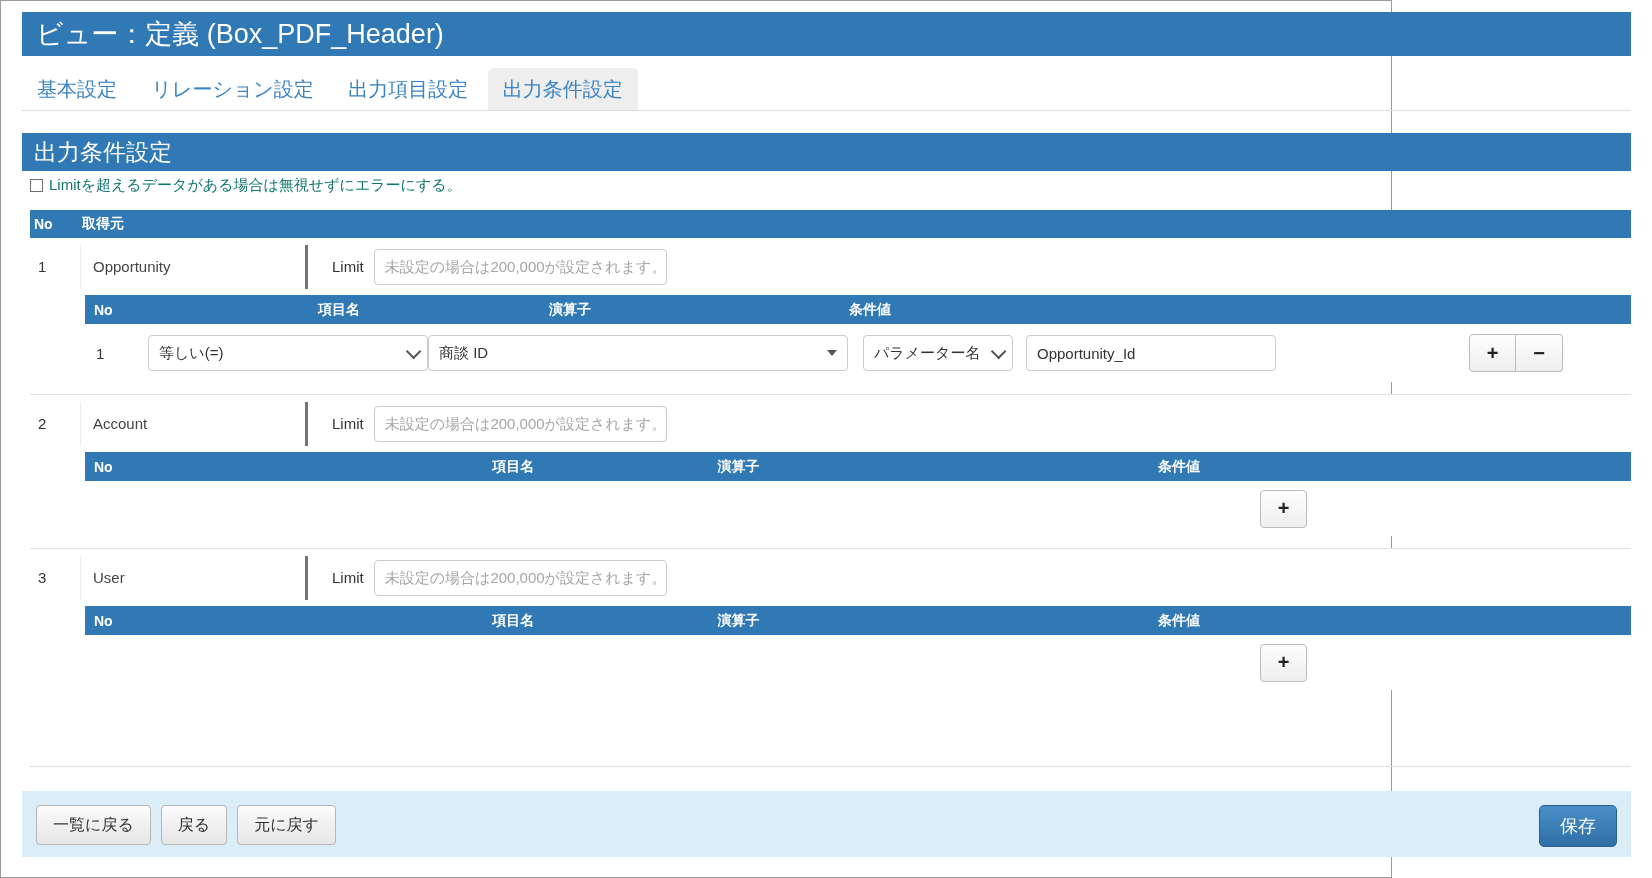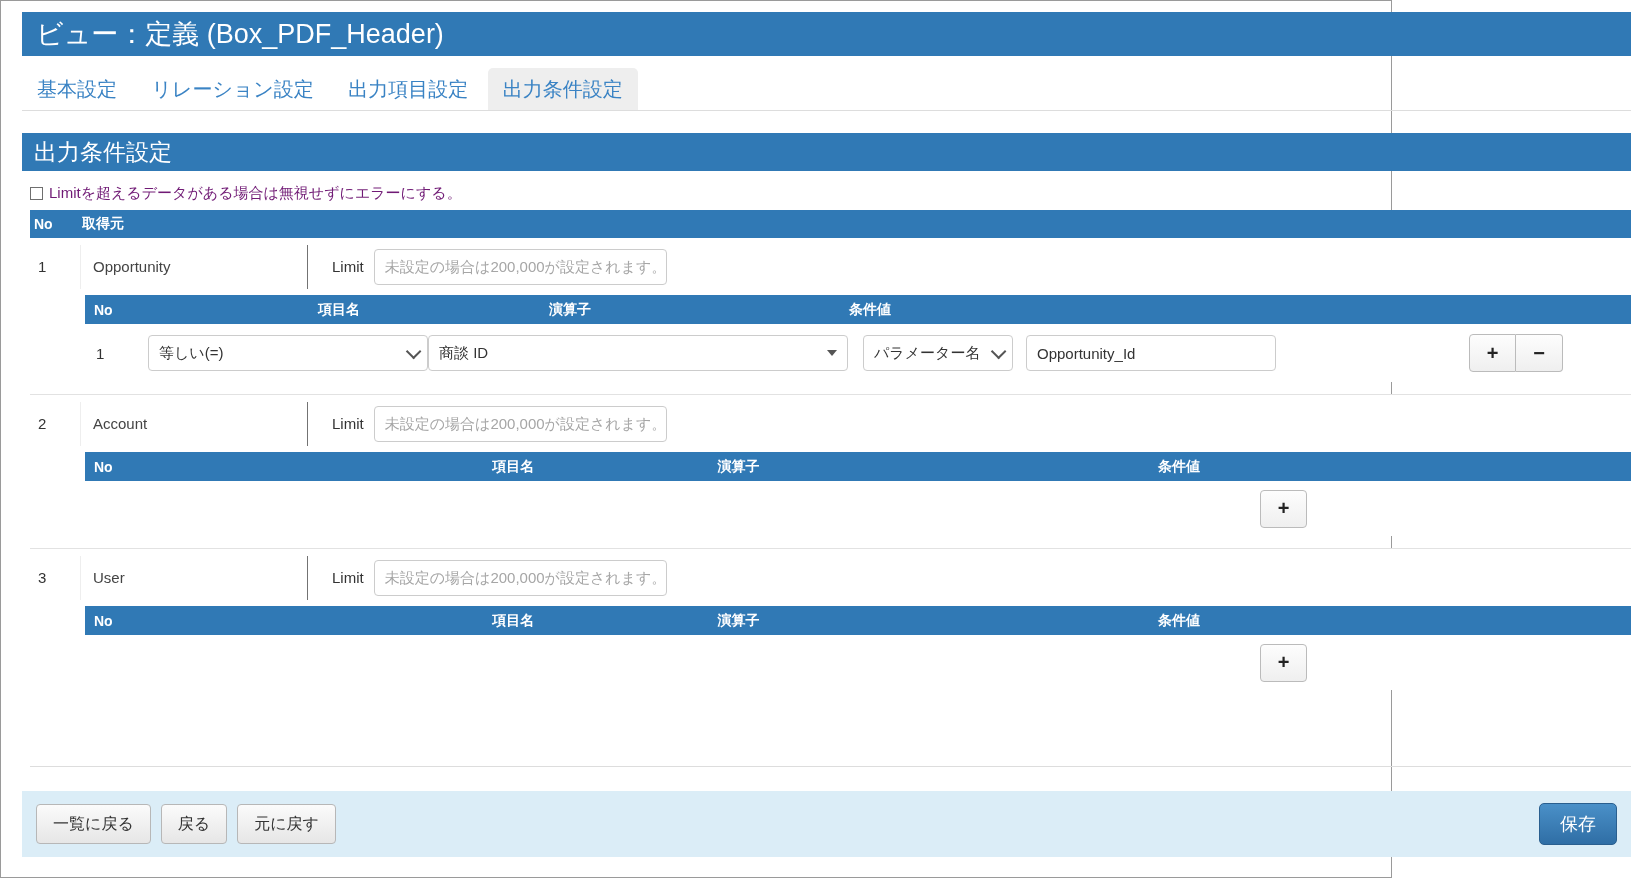--- a/index.html
+++ b/index.html
@@ -81,24 +81,24 @@
     line-height: 38px;
     padding-left: 12px;
     box-sizing: border-box;
     white-space: nowrap;
   }
 
   
   .chk-row {
     position: absolute;
     left: 29px;
-    top: 181px;
+    top: 173px;
     height: 22px;
     font-size: 15px;
-    color: #701a75;
+    color: #0f766e;
     white-space: nowrap;
     display: flex;
     align-items: center;
   }
   .chk-box {
     width: 13px;
     height: 13px;
     border: 1px solid #6f6f6f;
     background: #ffffff;
     margin-right: 6px;
@@ -145,21 +145,21 @@
   }
   .src-name {
     width: 228px;
     height: 44px;
     line-height: 44px;
     font-size: 15px;
     color: #444444;
     padding-left: 12px;
     box-sizing: border-box;
     border-left: 1px solid #eeeeee;
-    border-right: 1px solid #737373;
+    border-right: 3px solid #737373;
     background: #ffffff;
     overflow: hidden;
     white-space: nowrap;
   }
   .limit-label {
     font-size: 15px;
     color: #333333;
     margin-left: 24px;
     margin-right: 10px;
   }
@@ -304,22 +304,22 @@
   }
   .footer {
     position: absolute;
     left: 21px;
     top: 790px;
     width: 1609px;
     height: 66px;
     background: #dbedf7;
     box-sizing: border-box;
     display: flex;
-    align-items: center;
-    padding: 8px 14px;
+    align-items: flex-start;
+    padding: 14px 14px;
   }
   .btn-gray {
     height: 40px;
     padding: 0 16px;
     margin-right: 10px;
     background: linear-gradient(to bottom, #fbfbfb 0%, #e6e6e6 100%);
     border: 1px solid #b7b7b7;
     border-radius: 4px;
     font-size: 16px;
     color: #333333;

